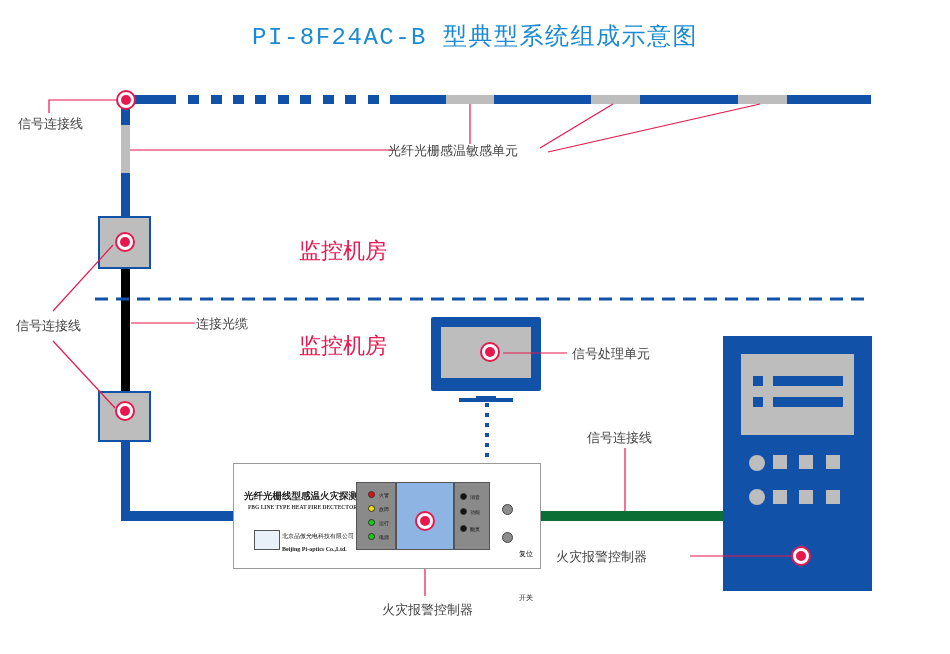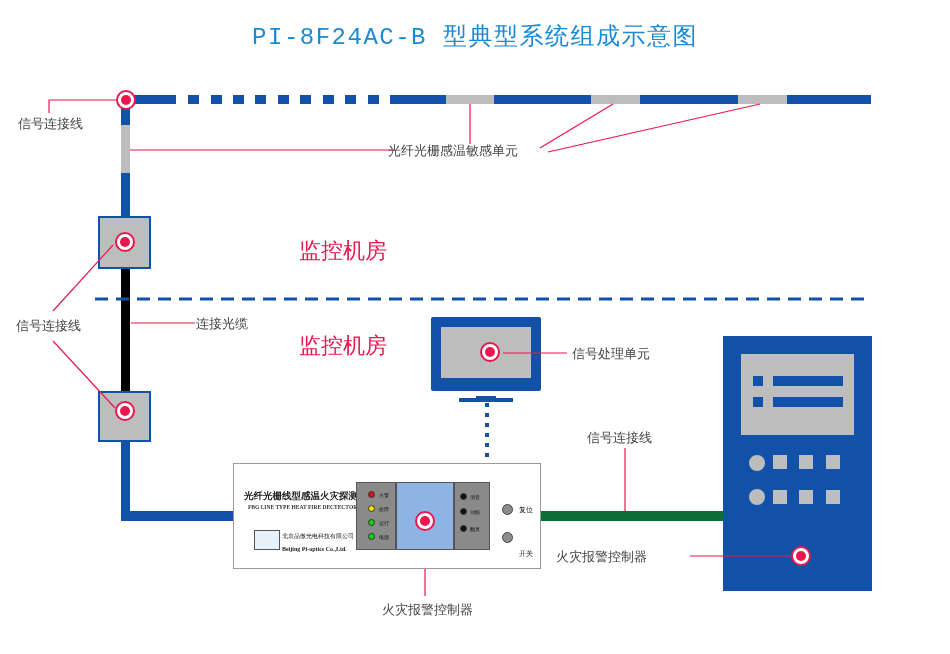--- a/index.html
+++ b/index.html
@@ -19,21 +19,21 @@
   .dev-c1 { left: 48px; top: 68px; font-size: 6px; color: #222; white-space: nowrap; }
   .dev-c2 { left: 48px; top: 82px; font-size: 6px; color: #222; font-weight: bold;
             font-family: "Liberation Serif", serif; white-space: nowrap; }
   .logo { left: 20px; top: 66px; width: 24px; height: 18px; border: 1px solid #555; background:#e8f1fa; }
   .panel-l { left: 122px; top: 18px; width: 40px; height: 68px; background: #8a8a8a; border: 1px solid #555; box-sizing: border-box; }
   .panel-c { left: 162px; top: 18px; width: 58px; height: 68px; background: #8eb4e3; border: 1px solid #555; box-sizing: border-box; }
   .panel-r { left: 220px; top: 18px; width: 36px; height: 68px; background: #8a8a8a; border: 1px solid #555; box-sizing: border-box; }
   .led { width: 7px; height: 7px; border-radius: 50%; border: 1px solid #333; box-sizing: border-box; }
   .led-txt { font-size: 5px; color: #111; white-space: nowrap; }
   .knob { width: 11px; height: 11px; border-radius: 50%; background: #8c8c8c; border: 1px solid #444; box-sizing: border-box; }
-  .knob-txt { font-size: 7px; color: #222; white-space: nowrap; }
+  .knob-txt { font-size: 7px; color: #222; white-space: nowrap; margin-top: 44px; }
   .marker { width: 20px; height: 20px; border-radius: 50%; background: #fff; border: 2px solid #e8174d; box-sizing: border-box; }
   .marker::after { content: ""; position: absolute; left: 3px; top: 3px; width: 10px; height: 10px; border-radius: 50%; background: #e8174d; }
 </style>
 </head>
 <body>
 
 <div class="abs title">PI-8F24AC-B 型典型系统组成示意图</div>
 
 <svg class="abs" style="left:0;top:0" width="950" height="654">
 

